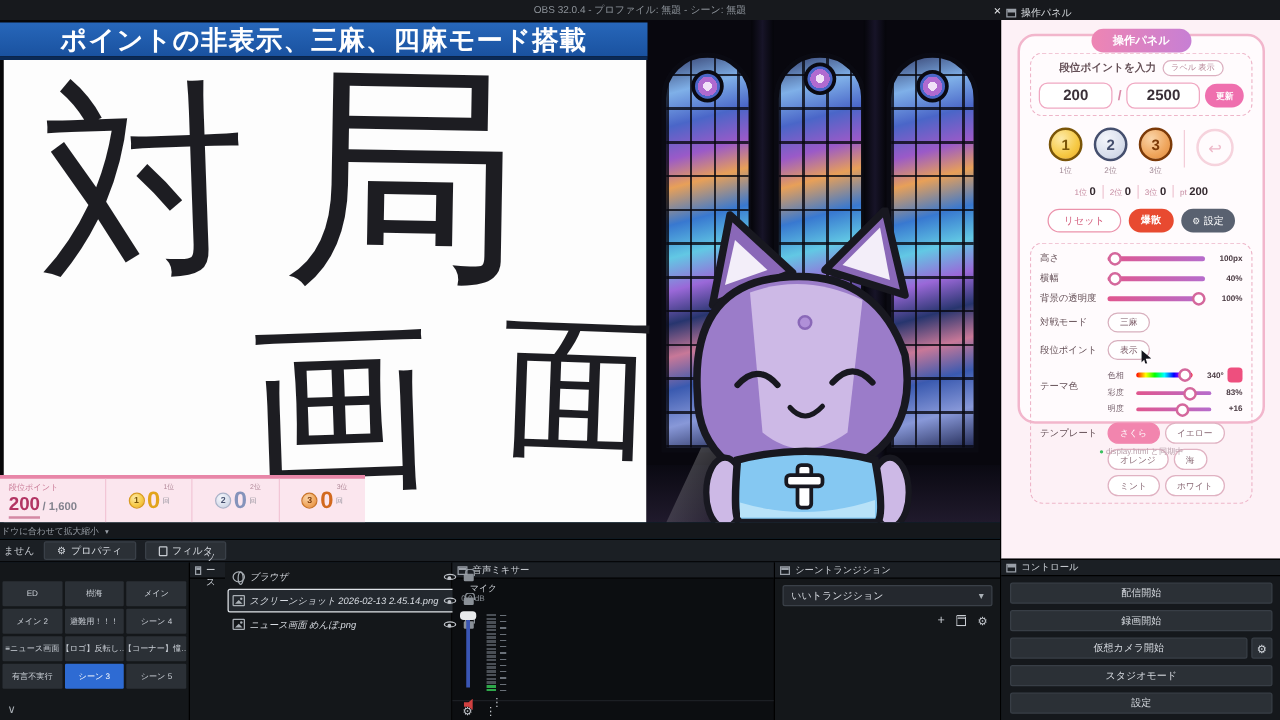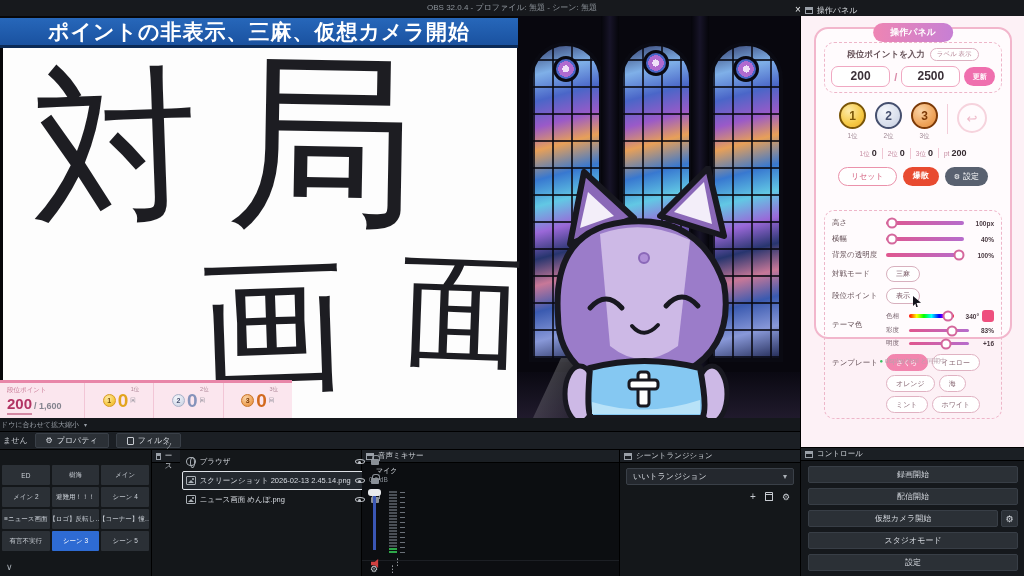--- a/index.html
+++ b/index.html
@@ -76,21 +76,21 @@
   .scenegrid { display:grid; grid-template-columns:repeat(3,1fr); gap:2px; padding:15px 2px 0; }
   .scenebtn { height:20px; background:#2b3036; color:#ccd1d8; font-size:6.5px; display:flex; align-items:center;
     justify-content:center; border-radius:1px; overflow:hidden; white-space:nowrap; padding:0 2px; }
   .scenebtn.active { background:#2e6bd3; color:#fff; }
   .chev { position:absolute; left:6px; bottom:4px; color:#aab0b6; font-size:9px; }
 
   .sourcespanel { width:210px; border-right:1px solid #000; background:#14171a; display:flex; flex-direction:row; }
   .srclist { padding:2px 2px 0; }
   .srcrow { height:19px; display:flex; align-items:center; gap:4px; padding:0 3px; border:1px solid transparent; }
   .srcrow.selected { border-color:#dfe3e8; background:#23282e; border-radius:2px; }
-  .srcname { flex:1; font-size:7.5px; color:#d8dce2; white-space:nowrap; overflow:hidden; }
+  .srcname { flex:1; font-size:7.5px; color:#d8dce2; white-space:nowrap; overflow:hidden;font-style:italic; }
   .srcicon { width:10px; height:9px; border:1px solid #aab0b6; border-radius:1px; position:relative; flex:none; }
   .srcicon.globe { border-radius:50%; }
   .srcicon.globe::before { content:""; position:absolute; left:3px; top:-1px; width:3px; height:9px; border:1px solid #aab0b6; border-radius:50%; }
   .srcicon.image::before { content:""; position:absolute; left:1px; bottom:1px; border-left:3px solid transparent; border-right:3px solid transparent; border-bottom:3px solid #aab0b6; }
   .srcicon.image::after { content:""; position:absolute; right:1px; top:1px; width:2px; height:2px; border-radius:50%; background:#aab0b6; }
   .eyeicon { width:10px; height:10px; position:relative; flex:none; }
   .eyeicon::before { content:""; position:absolute; left:0; right:0; top:2.5px; bottom:2.5px; border:1px solid #c0c4ca; border-radius:50%; }
   .eyeicon::after { content:""; position:absolute; left:3.5px; top:4px; width:3px; height:3px; background:#c0c4ca; border-radius:50%; }
   .lockicon { width:8px; height:6px; background:#8a9097; border-radius:1px; position:relative; margin-left:2px; flex:none; }
   .lockicon::before { content:""; position:absolute; left:1px; top:-4px; width:6px; height:5px; border:1.5px solid #8a9097; border-bottom:none; border-radius:3px 3px 0 0; }
@@ -147,21 +147,21 @@
     display:flex; align-items:center; justify-content:center; margin-top:1px; }
   .statsrow { display:flex; justify-content:center; align-items:baseline; margin-top:7px; }
   .stat { display:flex; align-items:baseline; gap:2px; padding:0 5px; }
   .stat + .stat { border-left:1px solid #f0c8d4; }
   .stat .sl { font-size:6.5px; color:#c58aa0; }
   .stat .sv { font-size:9px; font-weight:bold; color:#352a30; }
   .btnrow { display:flex; justify-content:center; gap:6px; margin-top:8px; }
   .resetbtn { border:1.5px solid #eb92ab; color:#d4607f; border-radius:12px; padding:3px 12px; font-size:8px; background:#fff; }
   .bombbtn { background:#e84a30; color:#fff; border-radius:12px; padding:3px 10px; font-size:8px; font-weight:bold; }
   .gearbtn { background:#596170; color:#fff; border-radius:12px; padding:3px 9px; font-size:8px; display:flex; gap:3px; align-items:center; }
-  .dashbox2 { margin-top:24px; border:1.5px dashed #eeb6c9; border-radius:10px; padding:7px 7px 5px; }
+  .dashbox2 { margin-top:8px; border:1.5px dashed #eeb6c9; border-radius:10px; padding:7px 7px 5px; }
   .srow { display:flex; align-items:center; margin-bottom:6px; }
   .slabel { width:54px; font-size:7.5px; color:#655057; flex:none; }
   .strack { flex:1; height:3.5px; border-radius:2px; background:linear-gradient(90deg,#e0568e,#b66ccc); position:relative; }
   .strack.hue { background:linear-gradient(90deg,#f00,#ff0 17%,#0f0 33%,#0ff 50%,#00f 67%,#f0f 83%,#f00); }
   .knob { position:absolute; left:50%; top:50%; transform:translate(-50%,-50%); width:11px; height:11px;
     background:#fff; border:2px solid #d4679c; border-radius:50%; }
   .sval { width:30px; text-align:right; font-size:6.5px; color:#4a3a42; font-weight:bold; flex:none; }
   .valpill { border:1px solid #d8b0be; border-radius:9px; padding:2px 9px; font-size:7px; color:#7a5a66; background:#fff; position:relative; }
   .cursor { position:absolute; right:-2px; bottom:-4px; width:8px; height:11px; background:#14141c;
     clip-path:polygon(0 0,100% 62%,45% 64%,60% 100%,40% 100%,30% 70%,0 90%); }
@@ -236,21 +236,21 @@
       <path d="M138,140 Q154,122 170,140" fill="none" stroke="#181820" stroke-width="5" stroke-linecap="round"></path>
       <path d="M104,160 Q116,174 130,159" fill="none" stroke="#181820" stroke-width="4" stroke-linecap="round"></path>
       <ellipse cx="52" cy="228" rx="15" ry="28" fill="#cdb9e6" stroke="#181820" stroke-width="5"></ellipse>
       <ellipse cx="184" cy="228" rx="15" ry="28" fill="#cdb9e6" stroke="#181820" stroke-width="5"></ellipse>
       <path d="M62,202 Q58,250 64,252 L174,252 Q180,244 172,202 Q116,188 62,202 Z" fill="#85c8f2" stroke="#181820" stroke-width="6"></path>
       <path d="M64,236 Q118,252 172,234 L172,248 L64,248 Z" fill="#b8e2f8"></path>
       <rect x="110" y="206" width="11" height="34" rx="3" fill="#ffffff" stroke="#181820" stroke-width="3"></rect>
       <rect x="101" y="214" width="29" height="9" rx="3" fill="#ffffff" stroke="#181820" stroke-width="3"></rect>
     </svg>
 
-    <div class="banner">ポイントの非表示、三麻、仮想カメラ開始</div>
+    <div class="banner">ポイントの非表示、三麻、四麻モード搭載</div>
 
     <div class="pointsbar">
       <div class="pb-left">
         <div class="pb-label">段位ポイント</div>
         <div class="pb-row">
           <span class="pb-num">200</span>
           <span class="pb-total">/ 1,600</span>
         </div>
       </div>
       <div style="display:flex;flex:1">
@@ -570,27 +570,27 @@
 
     <div class="controlsec">
       <div class="chead">
         <span class="panelicon"></span>
         <span>コントロール</span>
       </div>
       <div class="cbtns">
 
       <div class="cbtnrow">
             <div class="cbtn">
-              <span>録画開始</span>
+              <span>配信開始</span>
             </div>
 
           </div>
           <div class="cbtnrow">
             <div class="cbtn">
-              <span>配信開始</span>
+              <span>録画開始</span>
             </div>
 
           </div>
           <div class="cbtnrow">
             <div class="cbtn">
               <span>仮想カメラ開始</span>
             </div>
             <div class="cgear" style="display: flex;">⚙</div>
           </div>
           <div class="cbtnrow">

